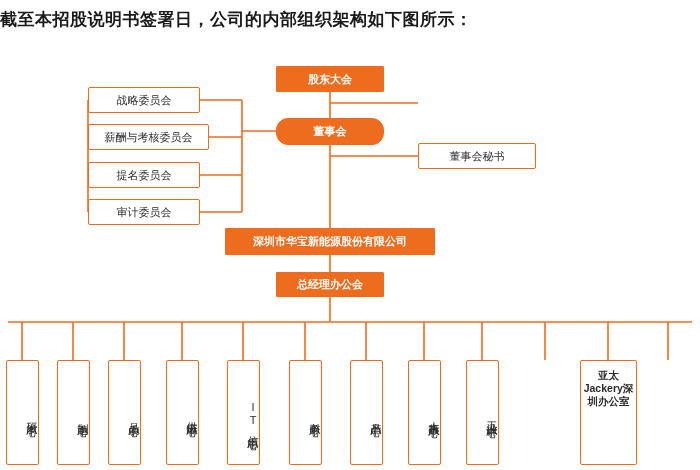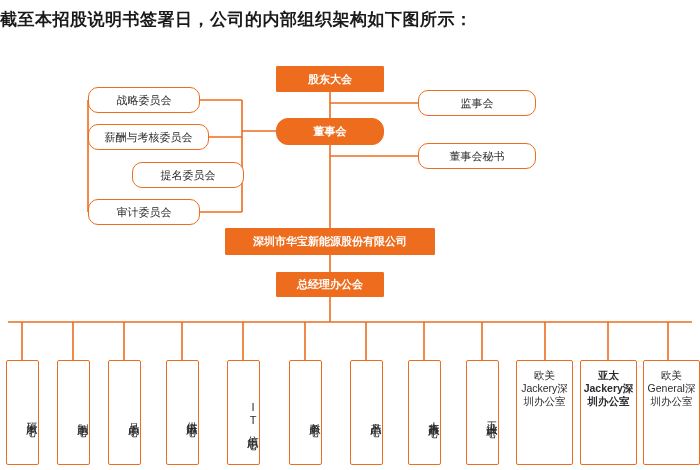--- a/index.html
+++ b/index.html
@@ -56,21 +56,21 @@
     border: 1px solid #ED6C1E;
     font-size: 11px;
     font-weight: bold;
     border-radius: 1px;
   }
   .outline {
     background: #ffffff;
     color: #2b2b2b;
     border: 1.4px solid #ED6C1E;
     font-size: 11px;
-    border-radius: 10px;
+    border-radius: 2px;
   }
   .leaf {
     background: #ffffff;
     color: #2b2b2b;
     border: 1.4px solid #ED6C1E;
     border-radius: 2px;
     font-size: 11px;
     writing-mode: vertical-rl;
     text-orientation: upright;
     letter-spacing: 1px;
@@ -135,29 +135,28 @@
       <line x1="545" y1="322" x2="545" y2="360"></line>
       <line x1="608" y1="322" x2="608" y2="360"></line>
       <line x1="668" y1="322" x2="668" y2="360"></line>
     </g>
   </svg>
 
   <div class="node filled" style="left:276px; top:66px; width:108px; height:26px;">股东大会</div>
 
   <div class="node filled" style="left:276px; top:118px; width:108px; height:27px;border-radius:12px;">董事会</div>
 
-  <div class="node outline" style="left:418px; top:90px; width:118px; height:26px;">监事会</div>
 
   <div class="node outline" style="left:418px; top:143px; width:118px; height:26px;">董事会秘书</div>
 
   <div class="node outline" style="left:88px; top:87px; width:112px; height:26px;">战略委员会</div>
 
   <div class="node outline" style="left:88px; top:124px; width:121px; height:26px;">薪酬与考核委员会</div>
 
-  <div class="node outline" style="left:88px; top:162px; width:112px; height:26px;margin-left:44px;">提名委员会</div>
+  <div class="node outline" style="left:88px; top:162px; width:112px; height:26px;">提名委员会</div>
 
   <div class="node outline" style="left:88px; top:199px; width:112px; height:26px;">审计委员会</div>
 
   <div class="node filled" style="left:225px; top:228px; width:210px; height:27px; font-size:11px;">深圳市华宝新能源股份有限公司</div>
 
   <div class="node filled" style="left:276px; top:272px; width:108px; height:25px;">总经理办公会</div>
 
   <div class="node leaf" style="left:6px; top:360px; width:33px; height:105px;">研发中心</div>
 
   <div class="node leaf" style="left:57px; top:360px; width:33px; height:105px;">制造中心</div>
@@ -169,19 +168,17 @@
   <div class="node leaf" style="left:227px; top:360px; width:33px; height:105px;">IT信息中心</div>
 
   <div class="node leaf" style="left:289px; top:360px; width:33px; height:105px;">财务中心</div>
 
   <div class="node leaf" style="left:350px; top:360px; width:33px; height:105px;">产品中心</div>
 
   <div class="node leaf" style="left:408px; top:360px; width:33px; height:105px;">人事行政中心</div>
 
   <div class="node leaf" style="left:466px; top:360px; width:33px; height:105px;">工业设计中心</div>
 
-  <div class="node leaf leaf-wide" style="left:516px; top:360px; width:57px; height:105px;">欧美Jackery深圳办公室</div>
 
   <div class="node leaf leaf-wide" style="left:580px; top:360px; width:57px; height:105px;font-weight:bold;">亚太Jackery深圳办公室</div>
 
-  <div class="node leaf leaf-wide" style="left:643px; top:360px; width:57px; height:105px;">欧美General深圳办公室</div>
 
 </div>
 
 </body></html>

